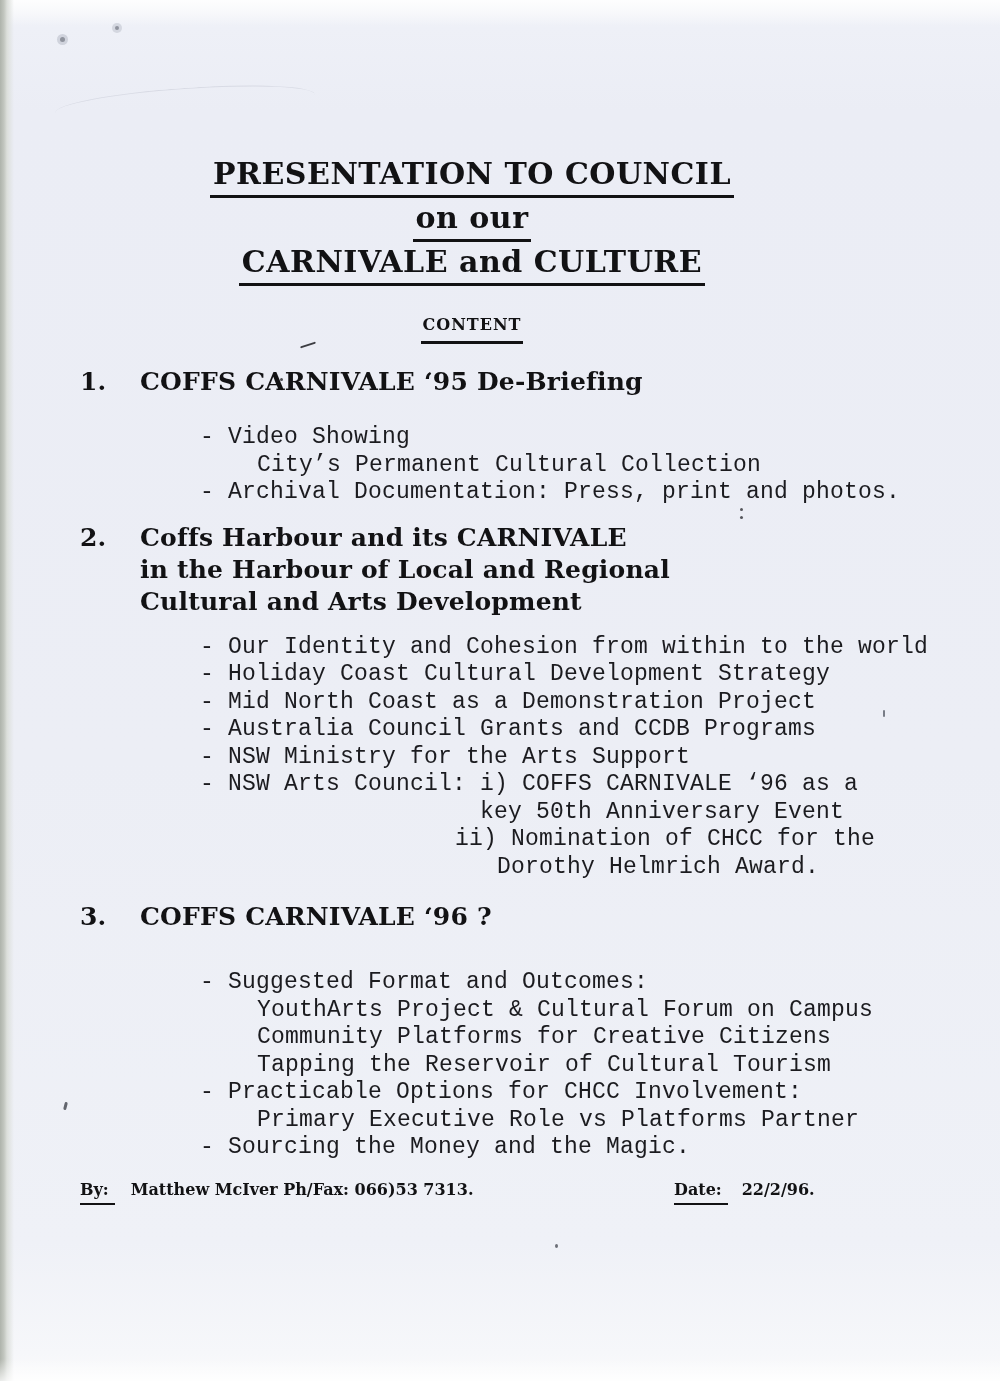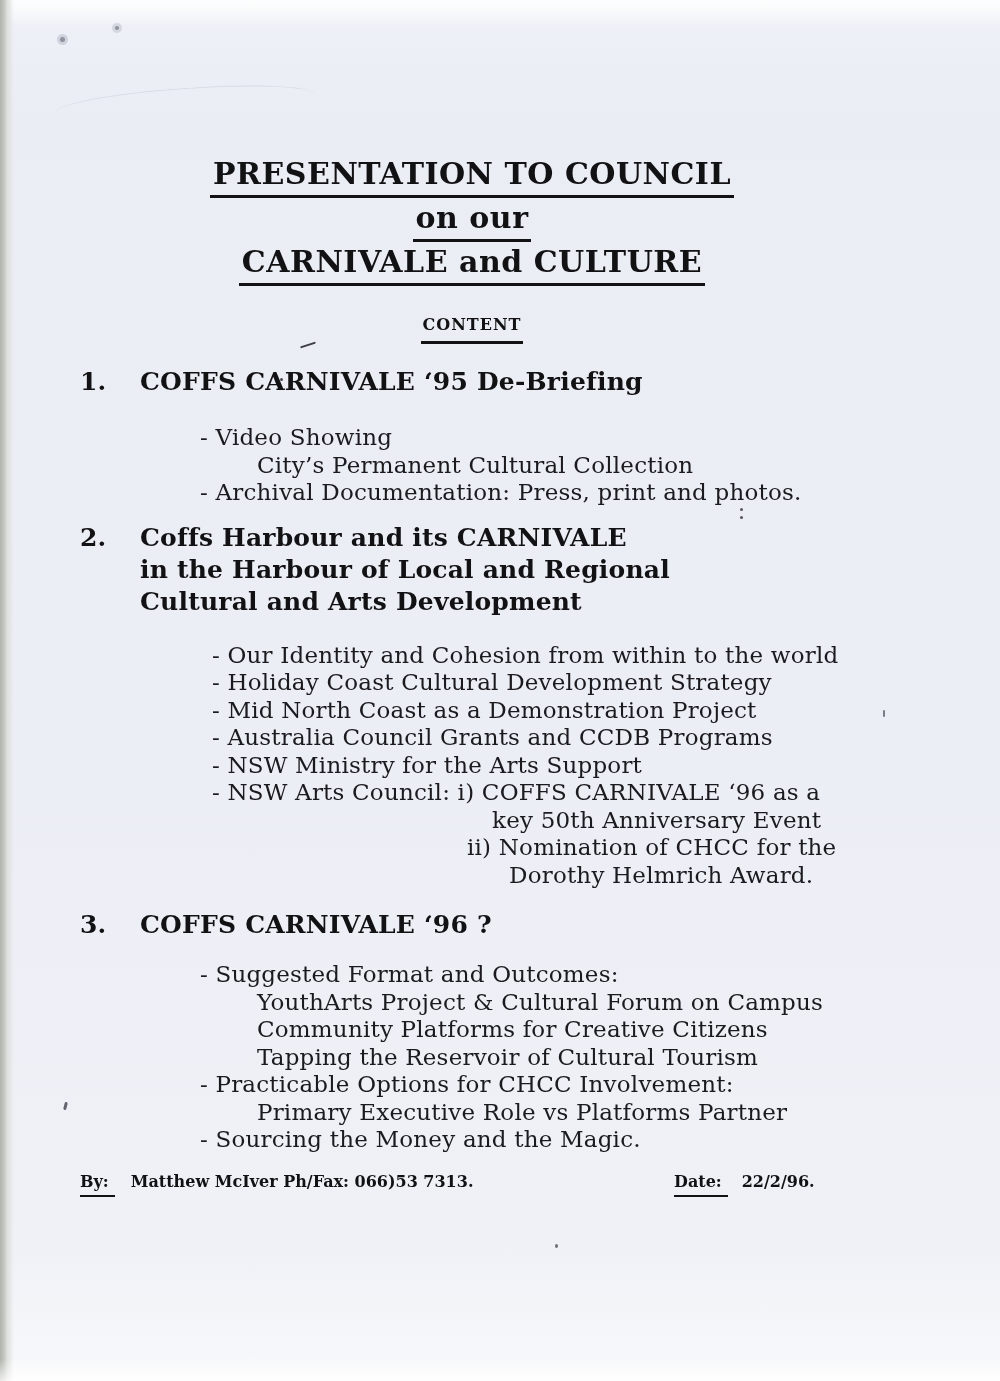--- a/index.html
+++ b/index.html
@@ -39,25 +39,25 @@
     font-weight:bold;font-size:16px;letter-spacing:1px;line-height:30px;color:#121214;}
   .content-heading span{display:inline-block;border-bottom:3px solid #121214;padding:0 2px 1px 2px;}
 
   
   .section{position:relative;}
   .sec-num{position:absolute;left:80px;top:0;font-weight:bold;font-size:25px;line-height:32px;color:#121214;}
   .sec-head{margin-left:140px;font-weight:bold;font-size:25px;line-height:32px;color:#121214;letter-spacing:.2px;}
   .sec1{margin-top:22px;}
   .sec1 .items{margin-top:26px;}
   .sec2{margin-top:15px;}
-  .sec2 .items{margin-top:24px;padding-left:12px;}
+  .sec2 .items{margin-top:16px;}
   .sec3{margin-top:20px;}
-  .sec3 .items{margin-top:20px;}
+  .sec3 .items{margin-top:36px;}
   .items{font-size:23px;line-height:27.5px;color:#1b1b1f;letter-spacing:.2px;}
-  .line{white-space:pre;}
+  .line{white-space:pre;font-family:Liberation Mono, monospace;}
   .b1{margin-left:200px;}
   .b2{margin-left:257px;}
   .ind-key{margin-left:480px;}
   .ind-ii{margin-left:455px;}
   .ind-dor{margin-left:497px;}
 
   
   .footer{position:relative;margin-top:15px;font-weight:bold;font-size:16px;line-height:26px;color:#121214;}
   .by{margin-left:80px;}
   .label-underline{display:inline-block;border-bottom:2px solid #121214;padding:0 6px 0 0;}

